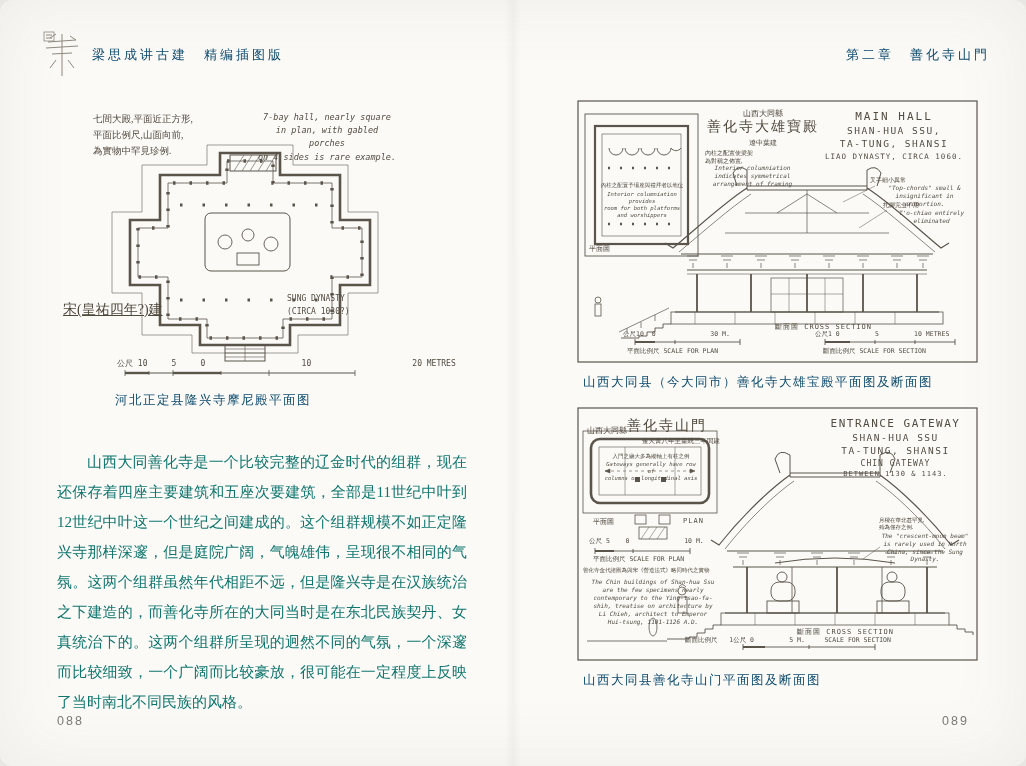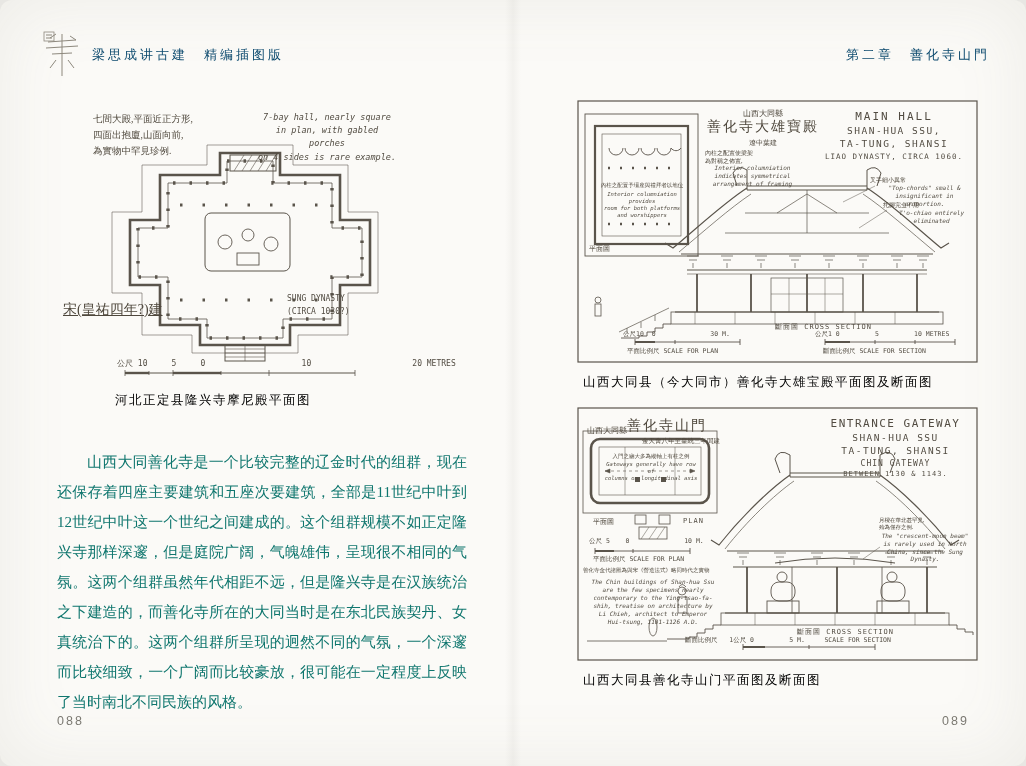--- a/index.html
+++ b/index.html
@@ -13,21 +13,21 @@
   .pre{white-space:pre-line;}
   .prews{white-space:pre;}
   .center{text-align:center;}
   
   .hdr{font-size:13px;color:#0c4a6e;letter-spacing:3px;font-family:"Liberation Serif","DejaVu Serif",serif;}
   
   .hand{font-family:"DejaVu Sans Mono",monospace;color:#524c42;}
   .hand-i{font-family:"DejaVu Sans Mono",monospace;color:#524c42;font-style:italic;text-align:center;}
   .cn{font-family:"Liberation Serif","DejaVu Serif",serif;color:#4e473c;}
   
-  .caption{font-size:12.5px;color:#000000;letter-spacing:1.5px;}
+  .caption{font-size:12.5px;color:#0c4a6e;letter-spacing:1.5px;}
   .body-text{
     font-size:15px;line-height:30px;color:#0f766e;text-align:justify;
     text-indent:2em;font-family:"Liberation Serif","DejaVu Serif",serif;margin:0;
   }
   .pagenum{font-size:12.5px;color:#7b7972;letter-spacing:2px;}
   .fig{position:absolute;}
   .fig svg{position:absolute;left:0;top:0;}
   .gutter{left:505px;top:0;width:16px;height:766px;
     background:linear-gradient(90deg,rgba(0,0,0,0) 0%,rgba(90,85,75,.05) 50%,rgba(0,0,0,0) 100%);}
 </style>
@@ -81,21 +81,21 @@
         <path stroke-width="0.6" d="M170,244 H210 M170,248 H210 M170,252 H210 M190,240 V256"></path>
 
         <path stroke-width="1" d="M70,268 H300"></path>
         <path stroke-width="0.8" d="M70,265 V271 M94,266 V270 M118,265 V271 M166,266 V270 M214,265 V271 M300,265 V271"></path>
         <rect x="70" y="266.8" width="24" height="2.4" fill="#5a544b" stroke="none"></rect>
         <rect x="118" y="266.8" width="48" height="2.4" fill="#5a544b" stroke="none"></rect>
       </g>
     </svg>
 
     <div class="abs cn pre" style="left:38px;top:6px;width:150px;font-size:9.5px;line-height:1.7">七間大殿,平面近正方形,
-四面出抱廈,山面向前,
+平面比例尺,山面向前,
 為實物中罕見珍例.</div>
     <div class="abs hand-i pre" style="left:202px;top:6px;width:140px;font-size:8.5px;line-height:1.55">7-bay hall, nearly square
 in plan, with gabled porches
 on 4 sides is rare example.</div>
     <div class="abs cn" style="left:8px;top:196px;font-size:14px;text-decoration:underline">宋(皇祐四年?)建</div>
     <div class="abs hand pre" style="left:232px;top:188px;width:100px;font-size:8px;line-height:1.6">SUNG DYNASTY
 (CIRCA 1030?)</div>
     <div class="abs hand prews" style="left:62px;top:253px;font-size:8px">公尺 10     5     0                    10                     20 METRES</div>
   </div>
 

